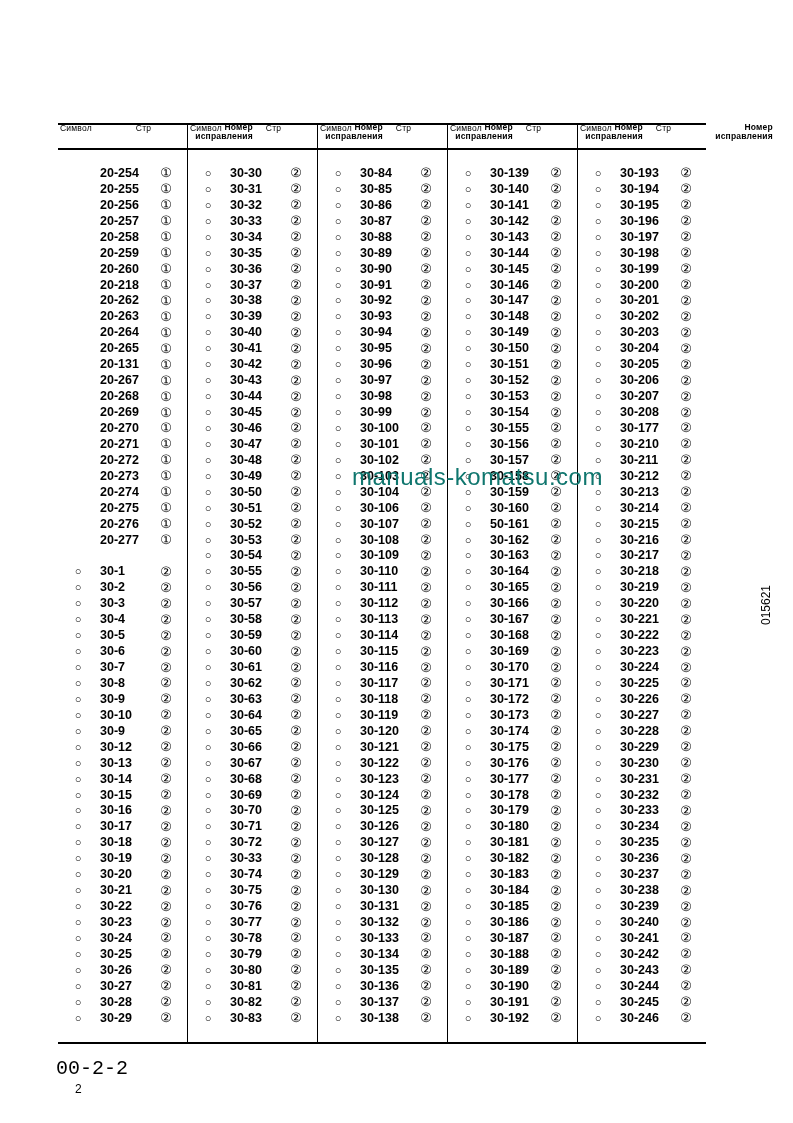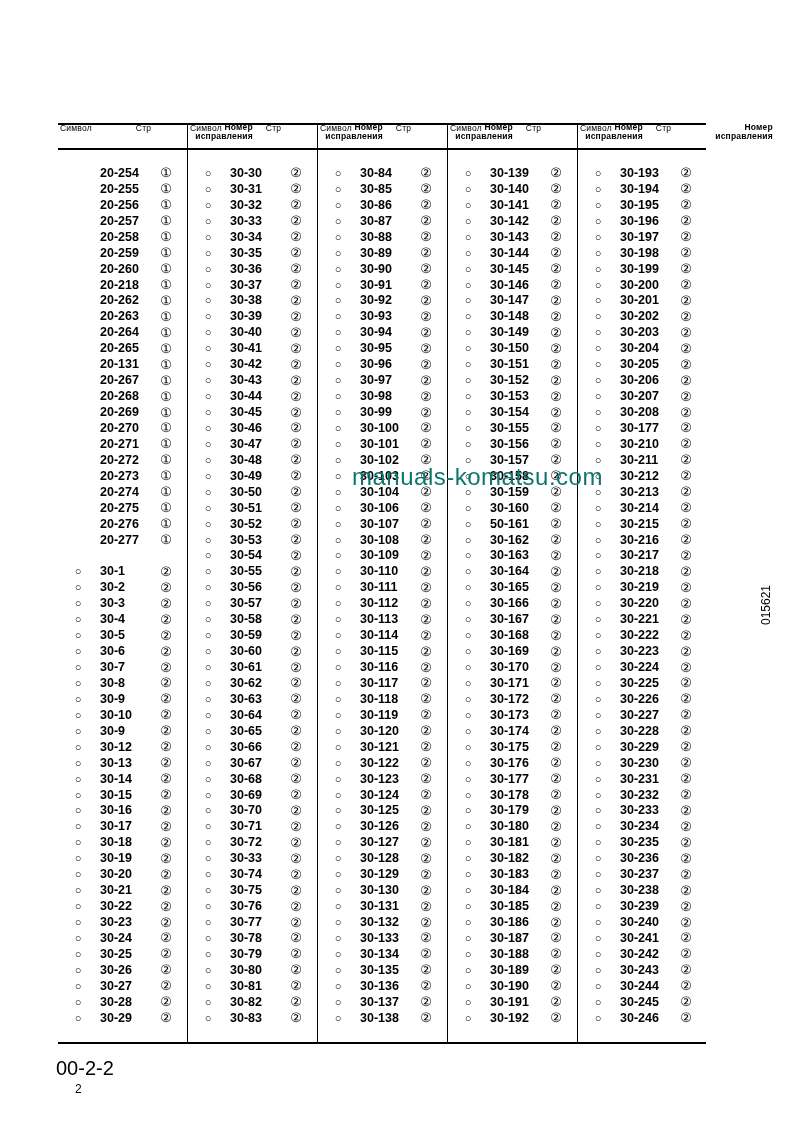--- a/index.html
+++ b/index.html
@@ -14,21 +14,21 @@
   .col:last-child { border-right: none; width: 128px; }
   .col-head { height: 27px; display: flex; align-items: flex-start; font-size: 8.5px; letter-spacing: 0.2px; gap: 44px; }
   .h-sym { width: 38px; padding-left: 2px; }
   .h-page { width: 30px; }
   .h-rev { flex: 1; text-align: right; line-height: 9px; padding-right: 1px; font-weight: bold; }
   .rows { position: absolute; top: 42px; left: 0; right: 0; }
   .row { height: 15.95px; display: flex; align-items: center; font-size: 12.5px; }
   .sym { width: 40px; text-align: center; font-size: 11px; padding-left: 0px; }
   .pg { width: 52px; font-weight: bold; padding-left: 2px; }
   .rev { width: 28px; text-align: center; font-size: 13px; }
-  .footer-code { position: absolute; left: 56px; top: 1057px; font-size: 20px; }
+  .footer-code { position: absolute; left: 56px; top: 1057px; font-size: 20px; font-family: Liberation Mono, monospace; }
   .footer-sub { position: absolute; left: 75px; top: 1082px; font-size: 12px; }
   .side-code { position: absolute; left: 746px; top: 598px; font-size: 12px; transform: rotate(-90deg); transform-origin: center; white-space: nowrap; }
   .watermark { position: absolute; left: 352px; top: 463px; font-size: 24px; color: #0f766e; letter-spacing: 0.5px; background: rgba(255,255,255,0.0); }
 </style>
 </head>
 <body>
 
 <div class="table-wrap">
   <div class="rule-top"></div>
   <div class="rule-head"></div>

